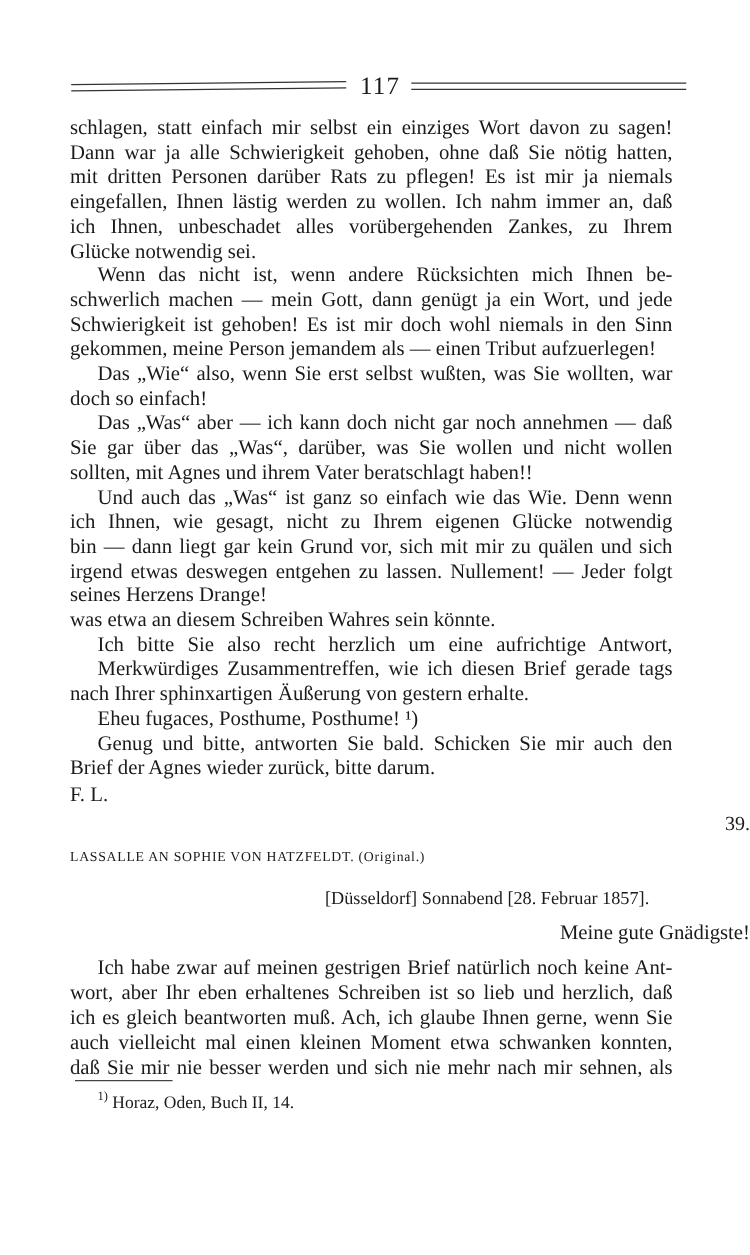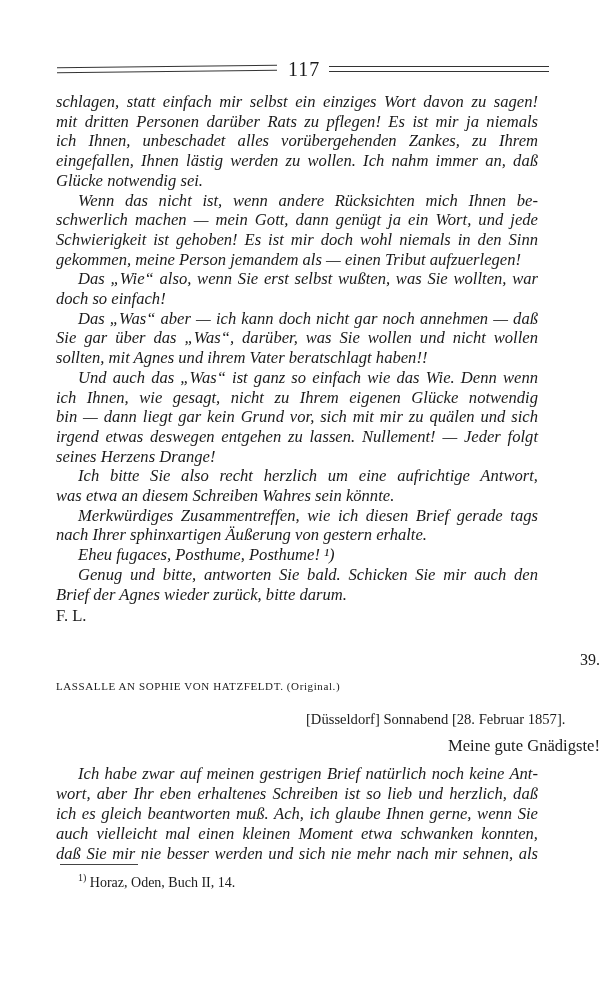--- a/index.html
+++ b/index.html
@@ -4,48 +4,49 @@
 <style>
   html, body { margin: 0; padding: 0; background: #ffffff; }
   body { width: 600px; height: 1004px; position: relative; overflow: hidden;
          font-family: "Liberation Serif", "DejaVu Serif", serif; color: #1a1a1a; }
   .header { position: absolute; left: 57px; top: 58px; width: 430px; height: 20px; }
   .rule { position: absolute; height: 4px; border-top: 1px solid #333; border-bottom: 1px solid #333; top: 8px; }
   .rule.left { left: 0; width: 220px; transform: skewY(-0.6deg); }
   .rule.right { left: 272px; width: 220px; }
   .page-num { position: absolute; left: 231px; top: 0; font-size: 20px; letter-spacing: 1px; }
   .body-text { position: absolute; left: 56px; top: 92px; width: 482px; font-size: 16.6px; line-height: 19.7px; text-align: justify; }
-  .line { display: block; white-space: nowrap; text-align-last: justify; font-style: italic; }
+  .line { display: block; white-space: nowrap; text-align-last: justify; }
   .line.last { text-align-last: left; }
   .indent { padding-left: 22px; }
   .sig { text-align: left; margin-top: 2px; padding-right: 0; }
   .entry-num { position: absolute; left: 0; width: 600px; top: 651px; text-align: right; font-size: 16px; padding-left: 16px; box-sizing: border-box; }
   .entry-title { position: absolute; left: 56px; top: 680px; font-size: 11px; letter-spacing: 0.6px; }
-  .dateline { position: absolute; left: 260px; top: 711px; font-size: 14.6px; margin-left: 46px; }
+  .dateline { position: absolute; left: 260px; top: 711px; font-size: 14.6px; }
   .salutation { position: absolute; left: 0; width: 600px; top: 736px; text-align: right; font-size: 16.6px; padding-left: 20px; box-sizing: border-box; }
   .body2 { position: absolute; left: 56px; top: 764px; width: 482px; font-size: 16.6px; line-height: 20px; }
   .fn-rule { position: absolute; left: 60px; top: 864px; width: 78px; border-top: 1px solid #444; }
   .footnote { position: absolute; left: 78px; top: 872px; font-size: 14px; }
   sup { font-size: 10px; vertical-align: 6px; }
 </style>
 </head>
 <body>
 
 <div class="header">
   <div class="rule left"></div>
   <span class="page-num">117</span>
   <div class="rule right"></div>
 </div>
 
 <div class="body-text" id="body1">
     <div>
       <span class="line">schlagen, statt einfach mir selbst ein einziges Wort davon zu sagen!</span>
+      <span class="line">Dann war ja alle Schwierigkeit gehoben, ohne daß Sie nötig hatten,</span>
       <span class="line">mit dritten Personen darüber Rats zu pflegen! Es ist mir ja niemals</span>
+      <span class="line">eingefallen, Ihnen lästig werden zu wollen. Ich nahm immer an, daß</span>
       <span class="line">ich Ihnen, unbeschadet alles vorübergehenden Zankes, zu Ihrem</span>
-      <span class="line">eingefallen, Ihnen lästig werden zu wollen. Ich nahm immer an, daß</span>
       <span class="line last">Glücke notwendig sei.</span>
     </div>
     <div>
       <span class="line indent">Wenn das nicht ist, wenn andere Rücksichten mich Ihnen be-</span>
       <span class="line">schwerlich machen — mein Gott, dann genügt ja ein Wort, und jede</span>
       <span class="line">Schwierigkeit ist gehoben! Es ist mir doch wohl niemals in den Sinn</span>
       <span class="line last">gekommen, meine Person jemandem als — einen Tribut aufzuerlegen!</span>
     </div>
     <div>
       <span class="line indent">Das „Wie“ also, wenn Sie erst selbst wußten, was Sie wollten, war</span>
@@ -57,22 +58,22 @@
       <span class="line last">sollten, mit Agnes und ihrem Vater beratschlagt haben!!</span>
     </div>
     <div>
       <span class="line indent">Und auch das „Was“ ist ganz so einfach wie das Wie. Denn wenn</span>
       <span class="line">ich Ihnen, wie gesagt, nicht zu Ihrem eigenen Glücke notwendig</span>
       <span class="line">bin — dann liegt gar kein Grund vor, sich mit mir zu quälen und sich</span>
       <span class="line">irgend etwas deswegen entgehen zu lassen. Nullement! — Jeder folgt</span>
       <span class="line last">seines Herzens Drange!</span>
     </div>
     <div>
+      <span class="line last">was etwa an diesem Schreiben Wahres sein könnte.</span>
       <span class="line indent">Ich bitte Sie also recht herzlich um eine aufrichtige Antwort,</span>
-      <span class="line last">was etwa an diesem Schreiben Wahres sein könnte.</span>
     </div>
     <div>
       <span class="line indent">Merkwürdiges Zusammentreffen, wie ich diesen Brief gerade tags</span>
       <span class="line last">nach Ihrer sphinxartigen Äußerung von gestern erhalte.</span>
     </div>
     <div>
       <span class="line last indent">Eheu fugaces, Posthume, Posthume! ¹)</span>
     </div>
     <div>
       <span class="line indent">Genug und bitte, antworten Sie bald. Schicken Sie mir auch den</span>

